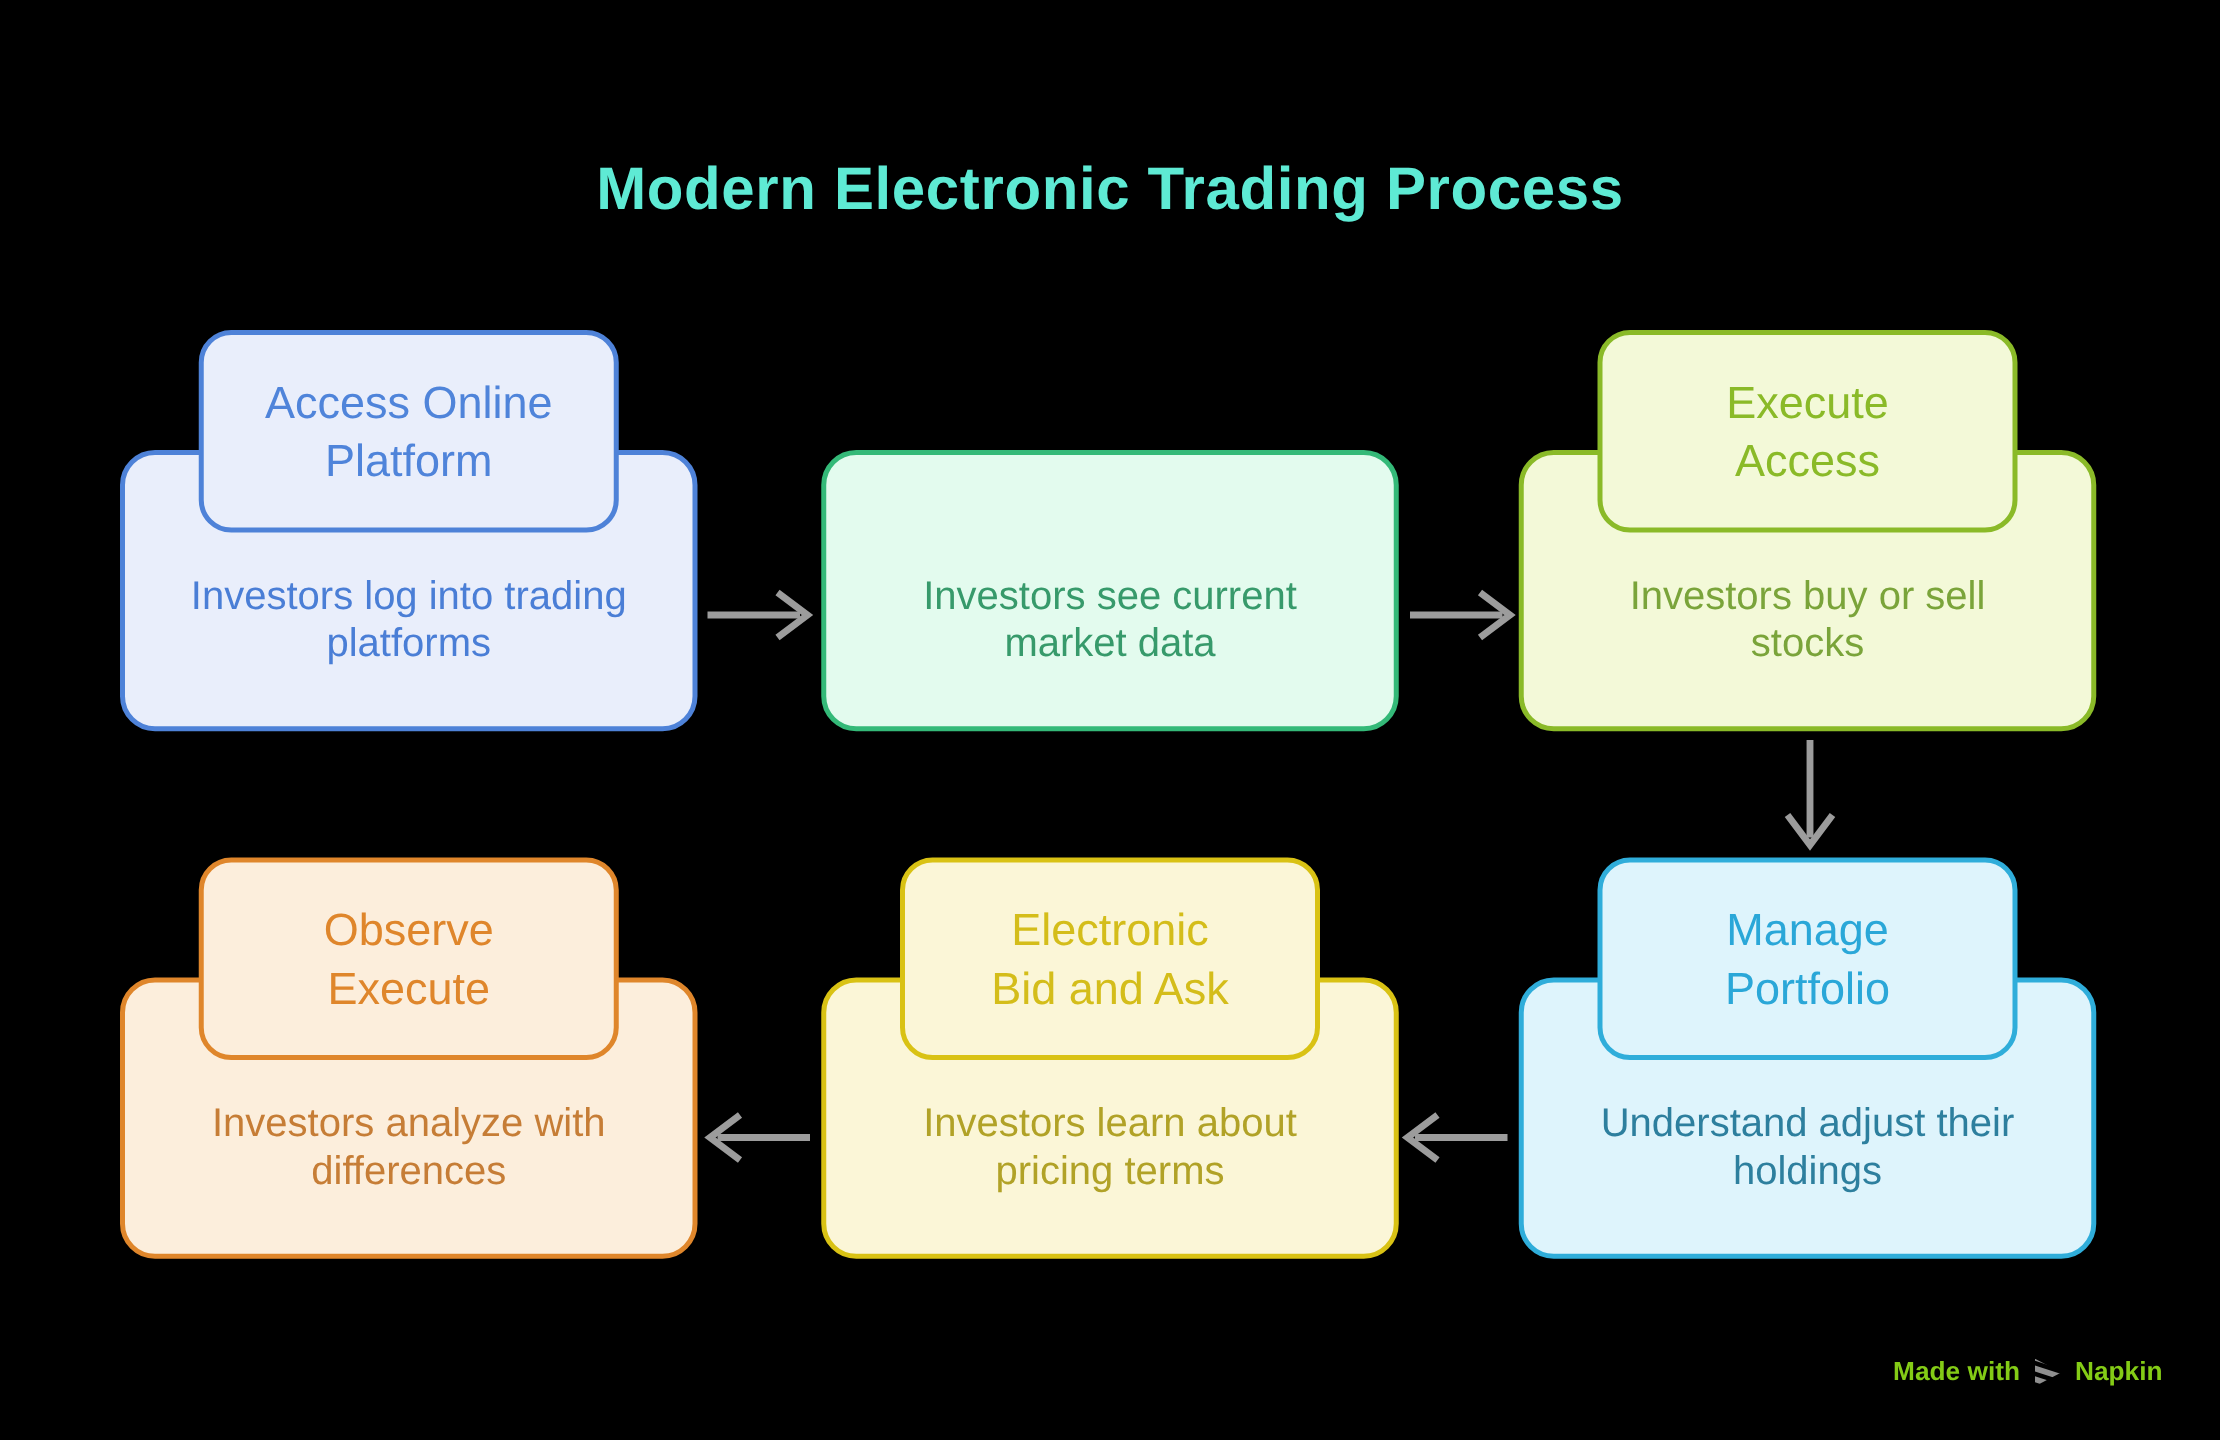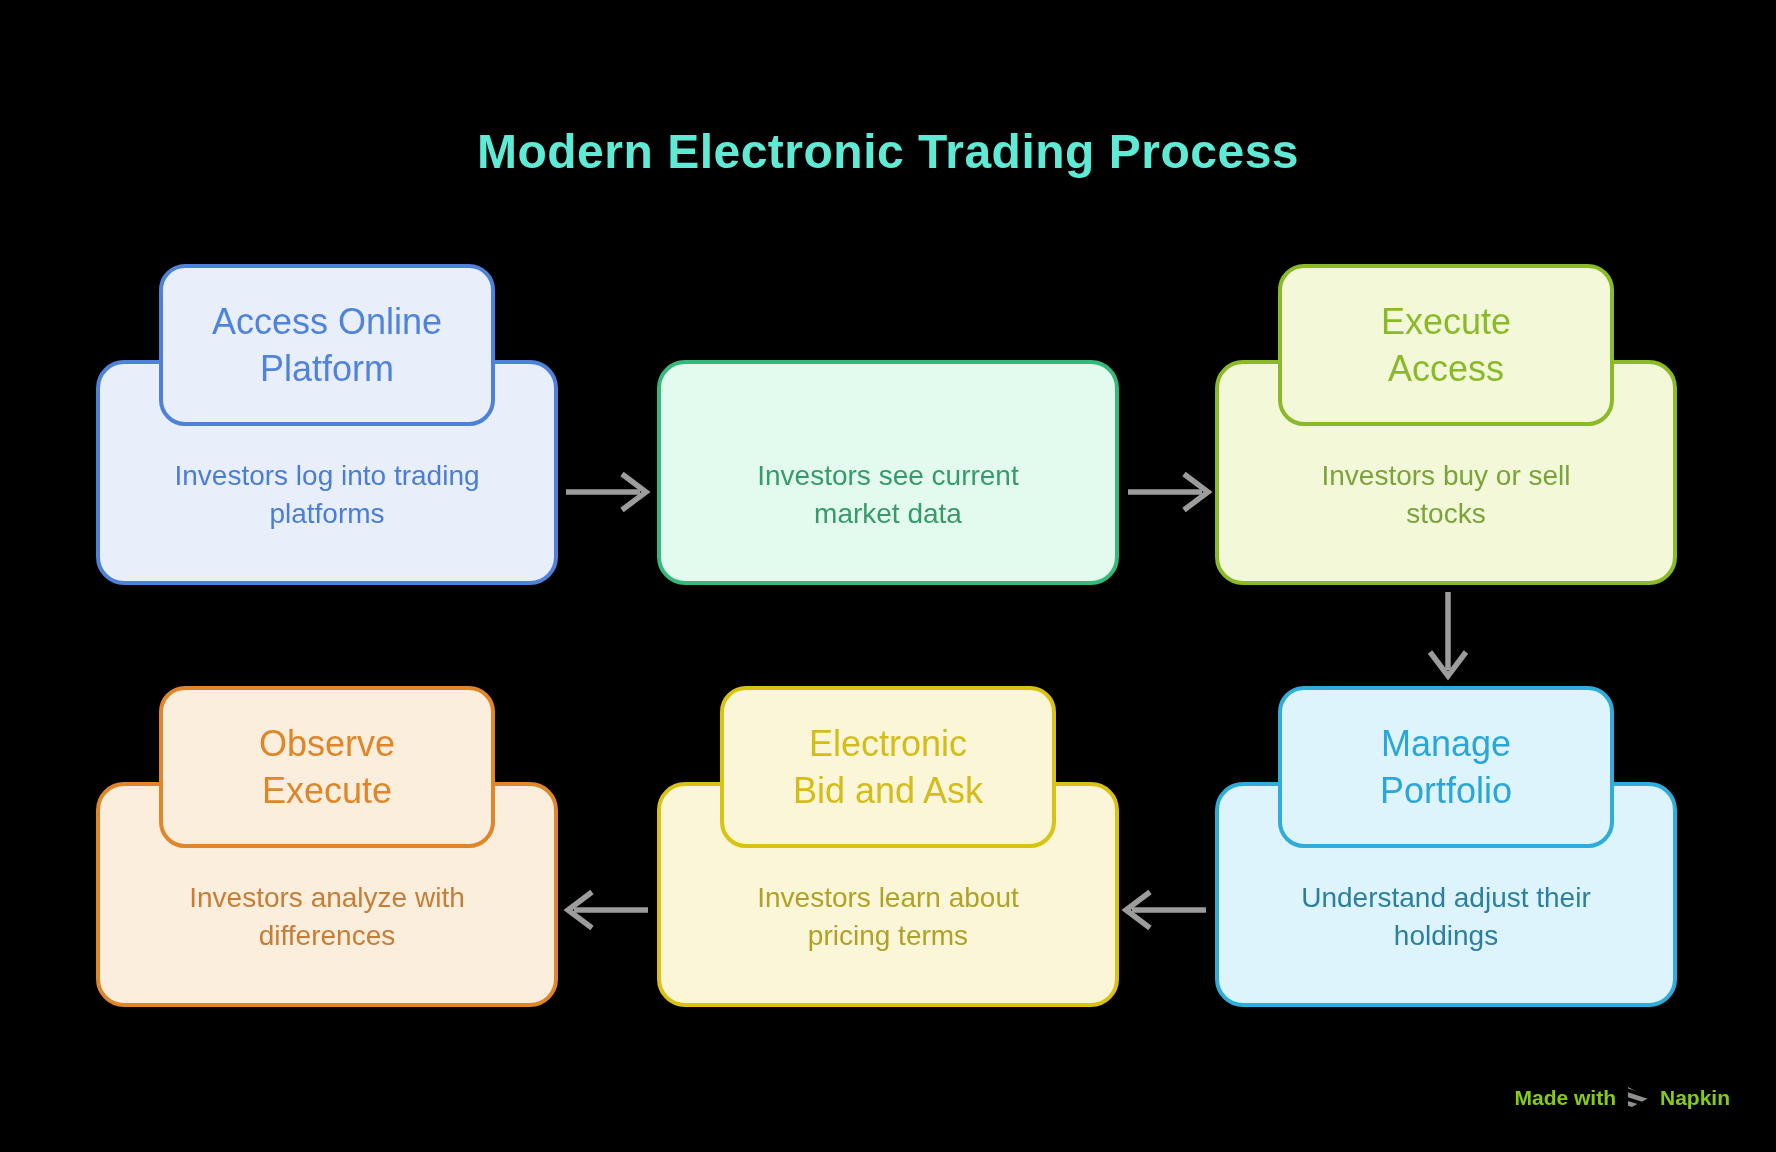--- a/index.html
+++ b/index.html
@@ -15,21 +15,21 @@
   }
   .node{position:absolute;width:462px;height:225px;}
   .node-body{
     position:absolute;inset:0;box-sizing:border-box;
     background:var(--fill);border:4px solid var(--border);
     border-radius:28px;
     display:flex;align-items:center;justify-content:center;
     padding:52px 20px 8px 20px;
   }
   .node-desc{
-    font-size:28px;line-height:38px;color:var(--text);
+    font-size:32px;line-height:38px;color:var(--text);
     text-align:center;white-space:pre-line;
   }
   .node-header{
     position:absolute;top:-96px;left:63px;width:336px;height:162px;
     box-sizing:border-box;
     background:var(--fill);border:4px solid var(--border);
     border-radius:26px;
     display:flex;align-items:center;justify-content:center;
   }
   .node-title{

